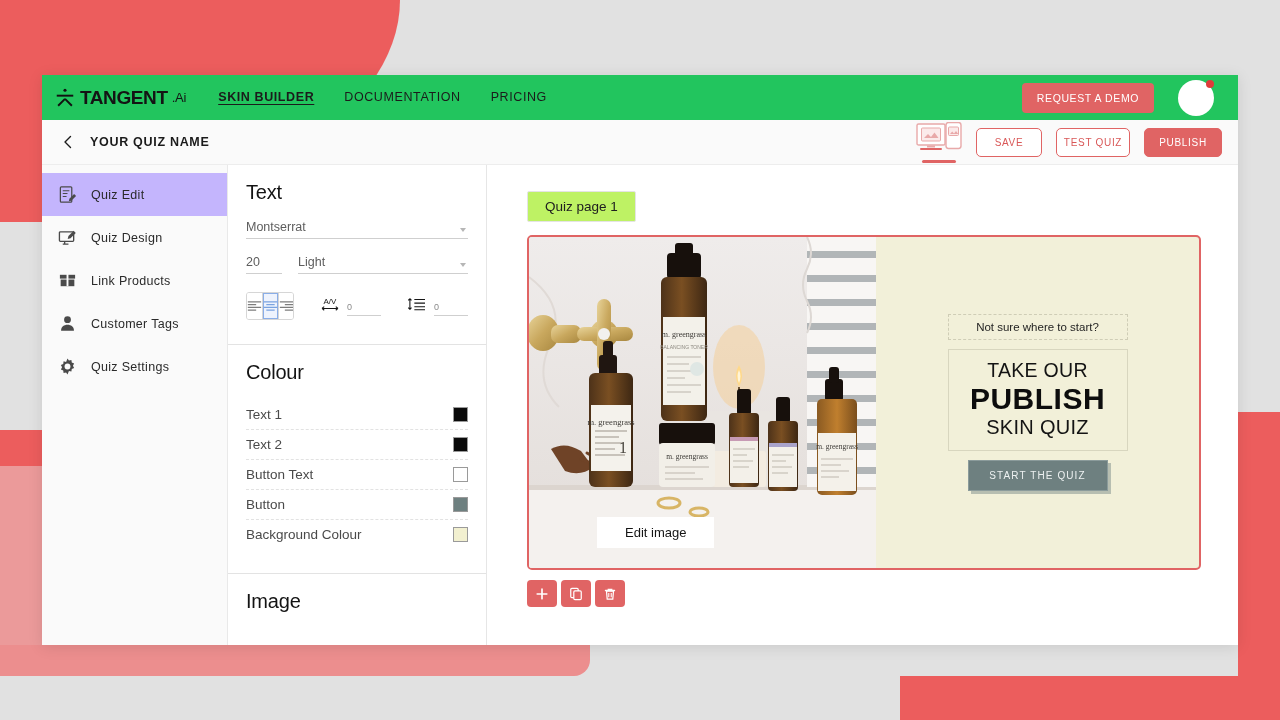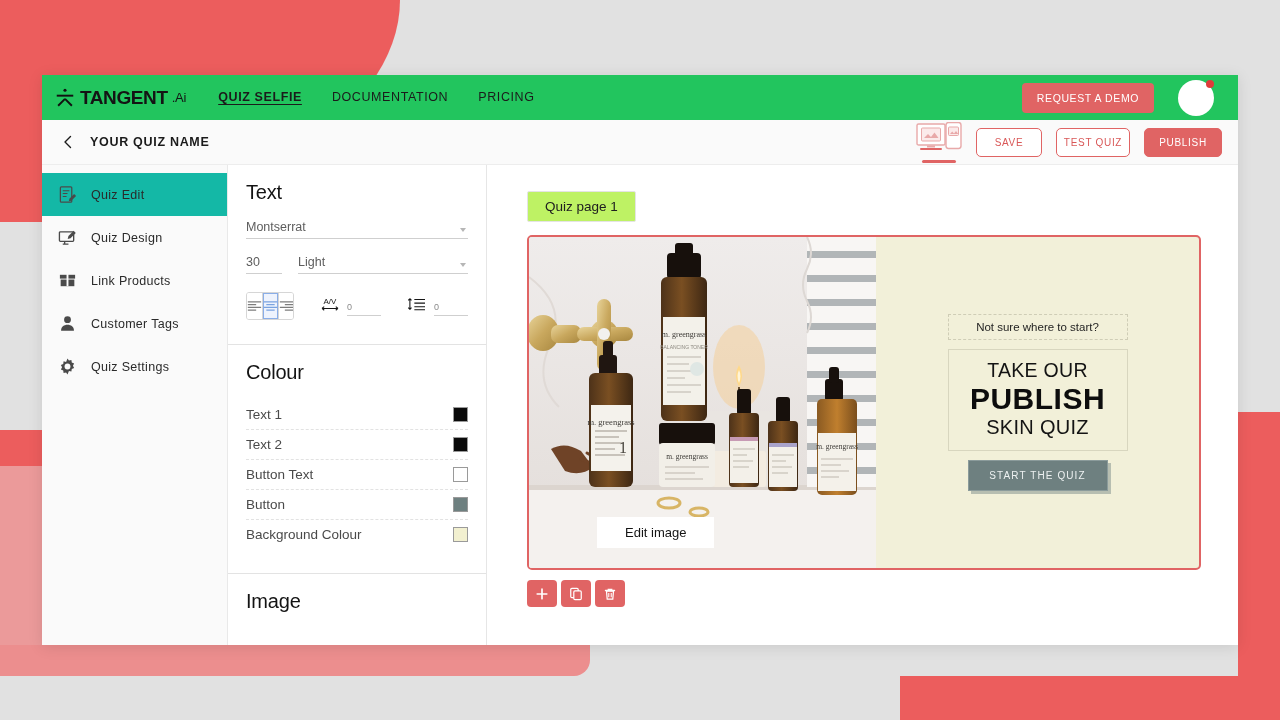--- a/index.html
+++ b/index.html
@@ -102,21 +102,21 @@
   .pill.filled { background:#e06464; color:#fff; border-color:#e06464; width:78px; }
 
   
   .body { display:flex; height:480px; }
 
   .sidebar { width:186px; background:#fafafa; border-right:1px solid #e9e9e9; padding-top:8px; }
   .side-item {
     display:flex; align-items:center; gap:14px; height:43px; padding-left:16px;
     cursor:pointer; color:#2a2a2a; font-size:12.5px; letter-spacing:.3px;
   }
-  .side-item.active { background:#14b8a6; }
+  .side-item.active { background:#c4b5fd; }
   .side-icon { width:19px; height:19px; flex:none; display:block; }
 
   .panel { width:259px; background:#fff; border-right:1px solid #e6e6e6; }
   .panel-sec { padding:16px 18px 24px 18px; border-bottom:1px solid #e3e3e3; }
   .panel-title { font-size:20px; color:#131313; margin-bottom:16px; letter-spacing:-.2px; }
   .field-row { display:flex; align-items:flex-end; gap:16px; }
   .uline {
     border-bottom:1px solid #cfcfcf; font-size:12.5px; color:#5d5d5d;
     padding-bottom:4px; position:relative; cursor:pointer;
   }
@@ -214,21 +214,21 @@
           <svg viewBox="0 0 24 24" width="22" height="22">
             <circle cx="12" cy="3.6" r="1.7" fill="#111"></circle>
             <rect x="3" y="8.4" width="18" height="2.1" fill="#111"></rect>
             <path d="M12 13 L4.5 20.5 M12 13 L19.5 20.5" stroke="#111" stroke-width="2.1" fill="none"></path>
           </svg>
         </span>
         <span class="logo-text">TANGENT</span>
         <span class="logo-suffix">.Ai</span>
       </div>
       <div class="navlinks">
-        <span class="navlink active">QUIZ SELFIE</span>
+        <span class="navlink active">SKIN BUILDER</span>
         <span class="navlink">DOCUMENTATION</span>
         <span class="navlink">PRICING</span>
       </div>
       <div class="nav-right">
         <button class="demo-btn">REQUEST A DEMO</button>
         <div class="avatar">
           <span class="avatar-dot"></span>
         </div>
       </div>
     </div>
@@ -323,21 +323,21 @@
         <div class="panel-sec">
           <div class="panel-title">Text</div>
 
           <div class="uline full">
             <span>Montserrat</span>
             <span class="caret"></span>
           </div>
 
           <div class="field-row" style="margin-top:16px;">
             <div class="uline sm">
-              <span>30</span>
+              <span>20</span>
             </div>
             <div class="uline grow">
               <span>Light</span>
               <span class="caret"></span>
             </div>
           </div>
 
           <div class="ctrl-row">
             <div class="align-group">
               <span class="align-btn">

